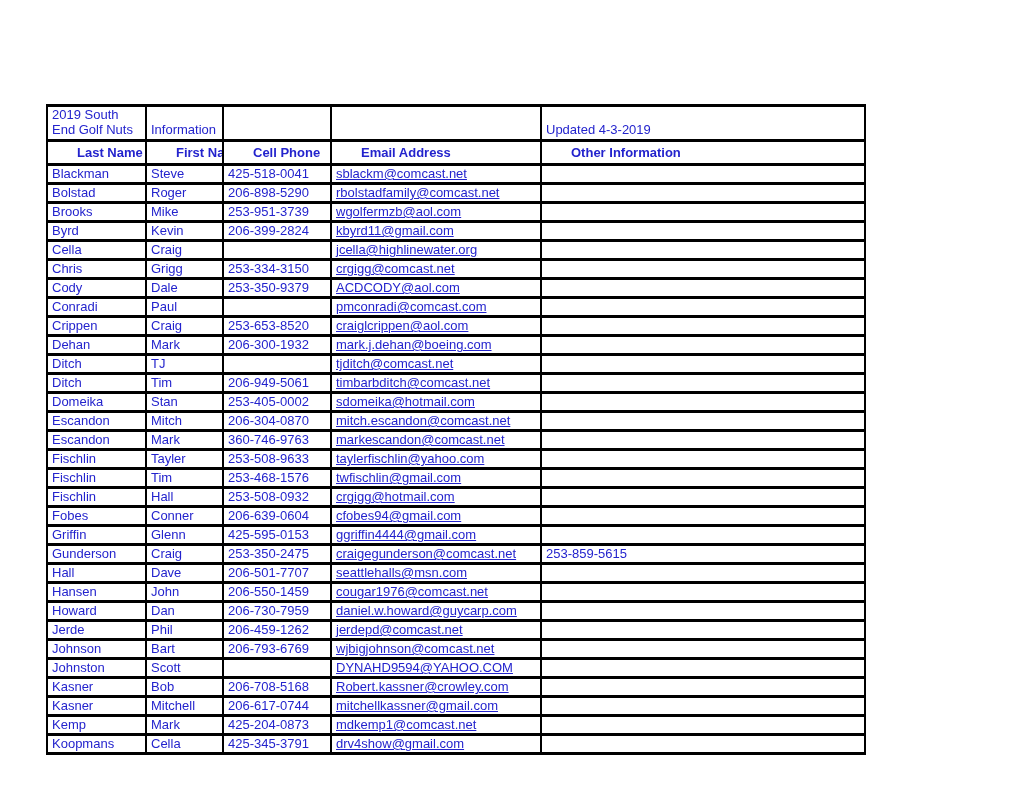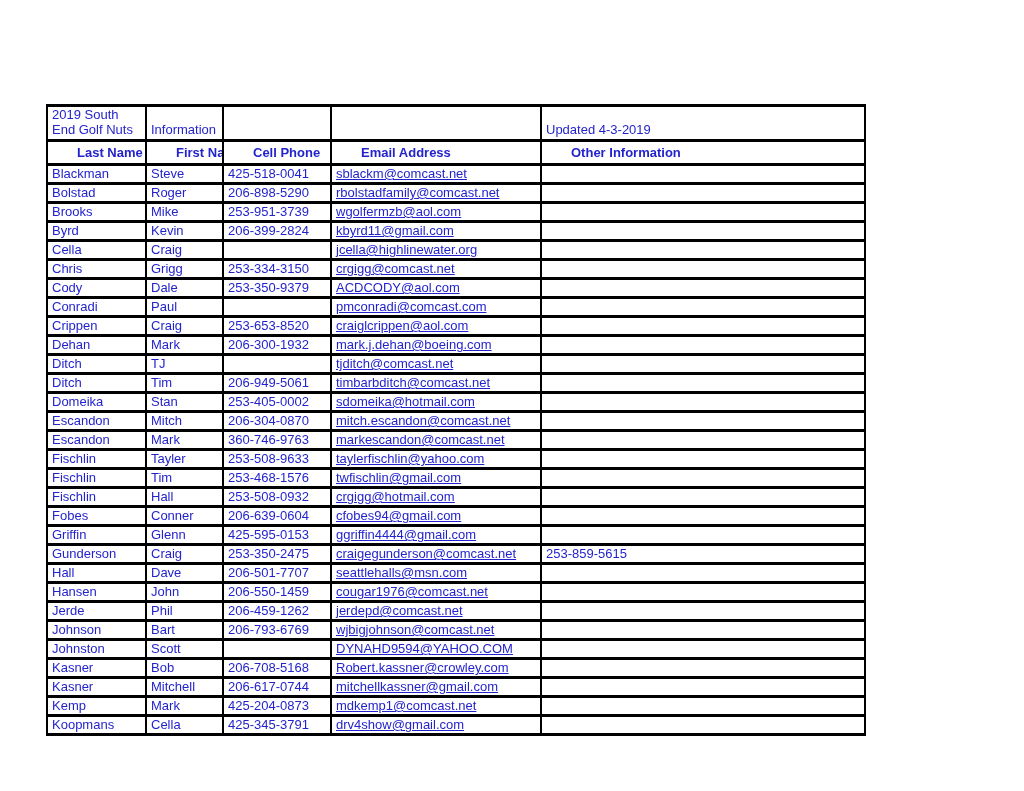--- a/index.html
+++ b/index.html
@@ -263,20 +263,27 @@
   </tr>
 
   <tr>
     <td>Hansen</td>
     <td>John</td>
     <td>206-550-1459</td>
     <td><a class="email-link">cougar1976@comcast.net</a></td>
     <td></td>
   </tr>
 
+  <tr>
+    <td>Howard</td>
+    <td>Dan</td>
+    <td>206-730-7959</td>
+    <td><a class="email-link">daniel.w.howard@guycarp.com</a></td>
+    <td></td>
+  </tr>
 
   <tr>
     <td>Jerde</td>
     <td>Phil</td>
     <td>206-459-1262</td>
     <td><a class="email-link">jerdepd@comcast.net</a></td>
     <td></td>
   </tr>
 
   <tr>

